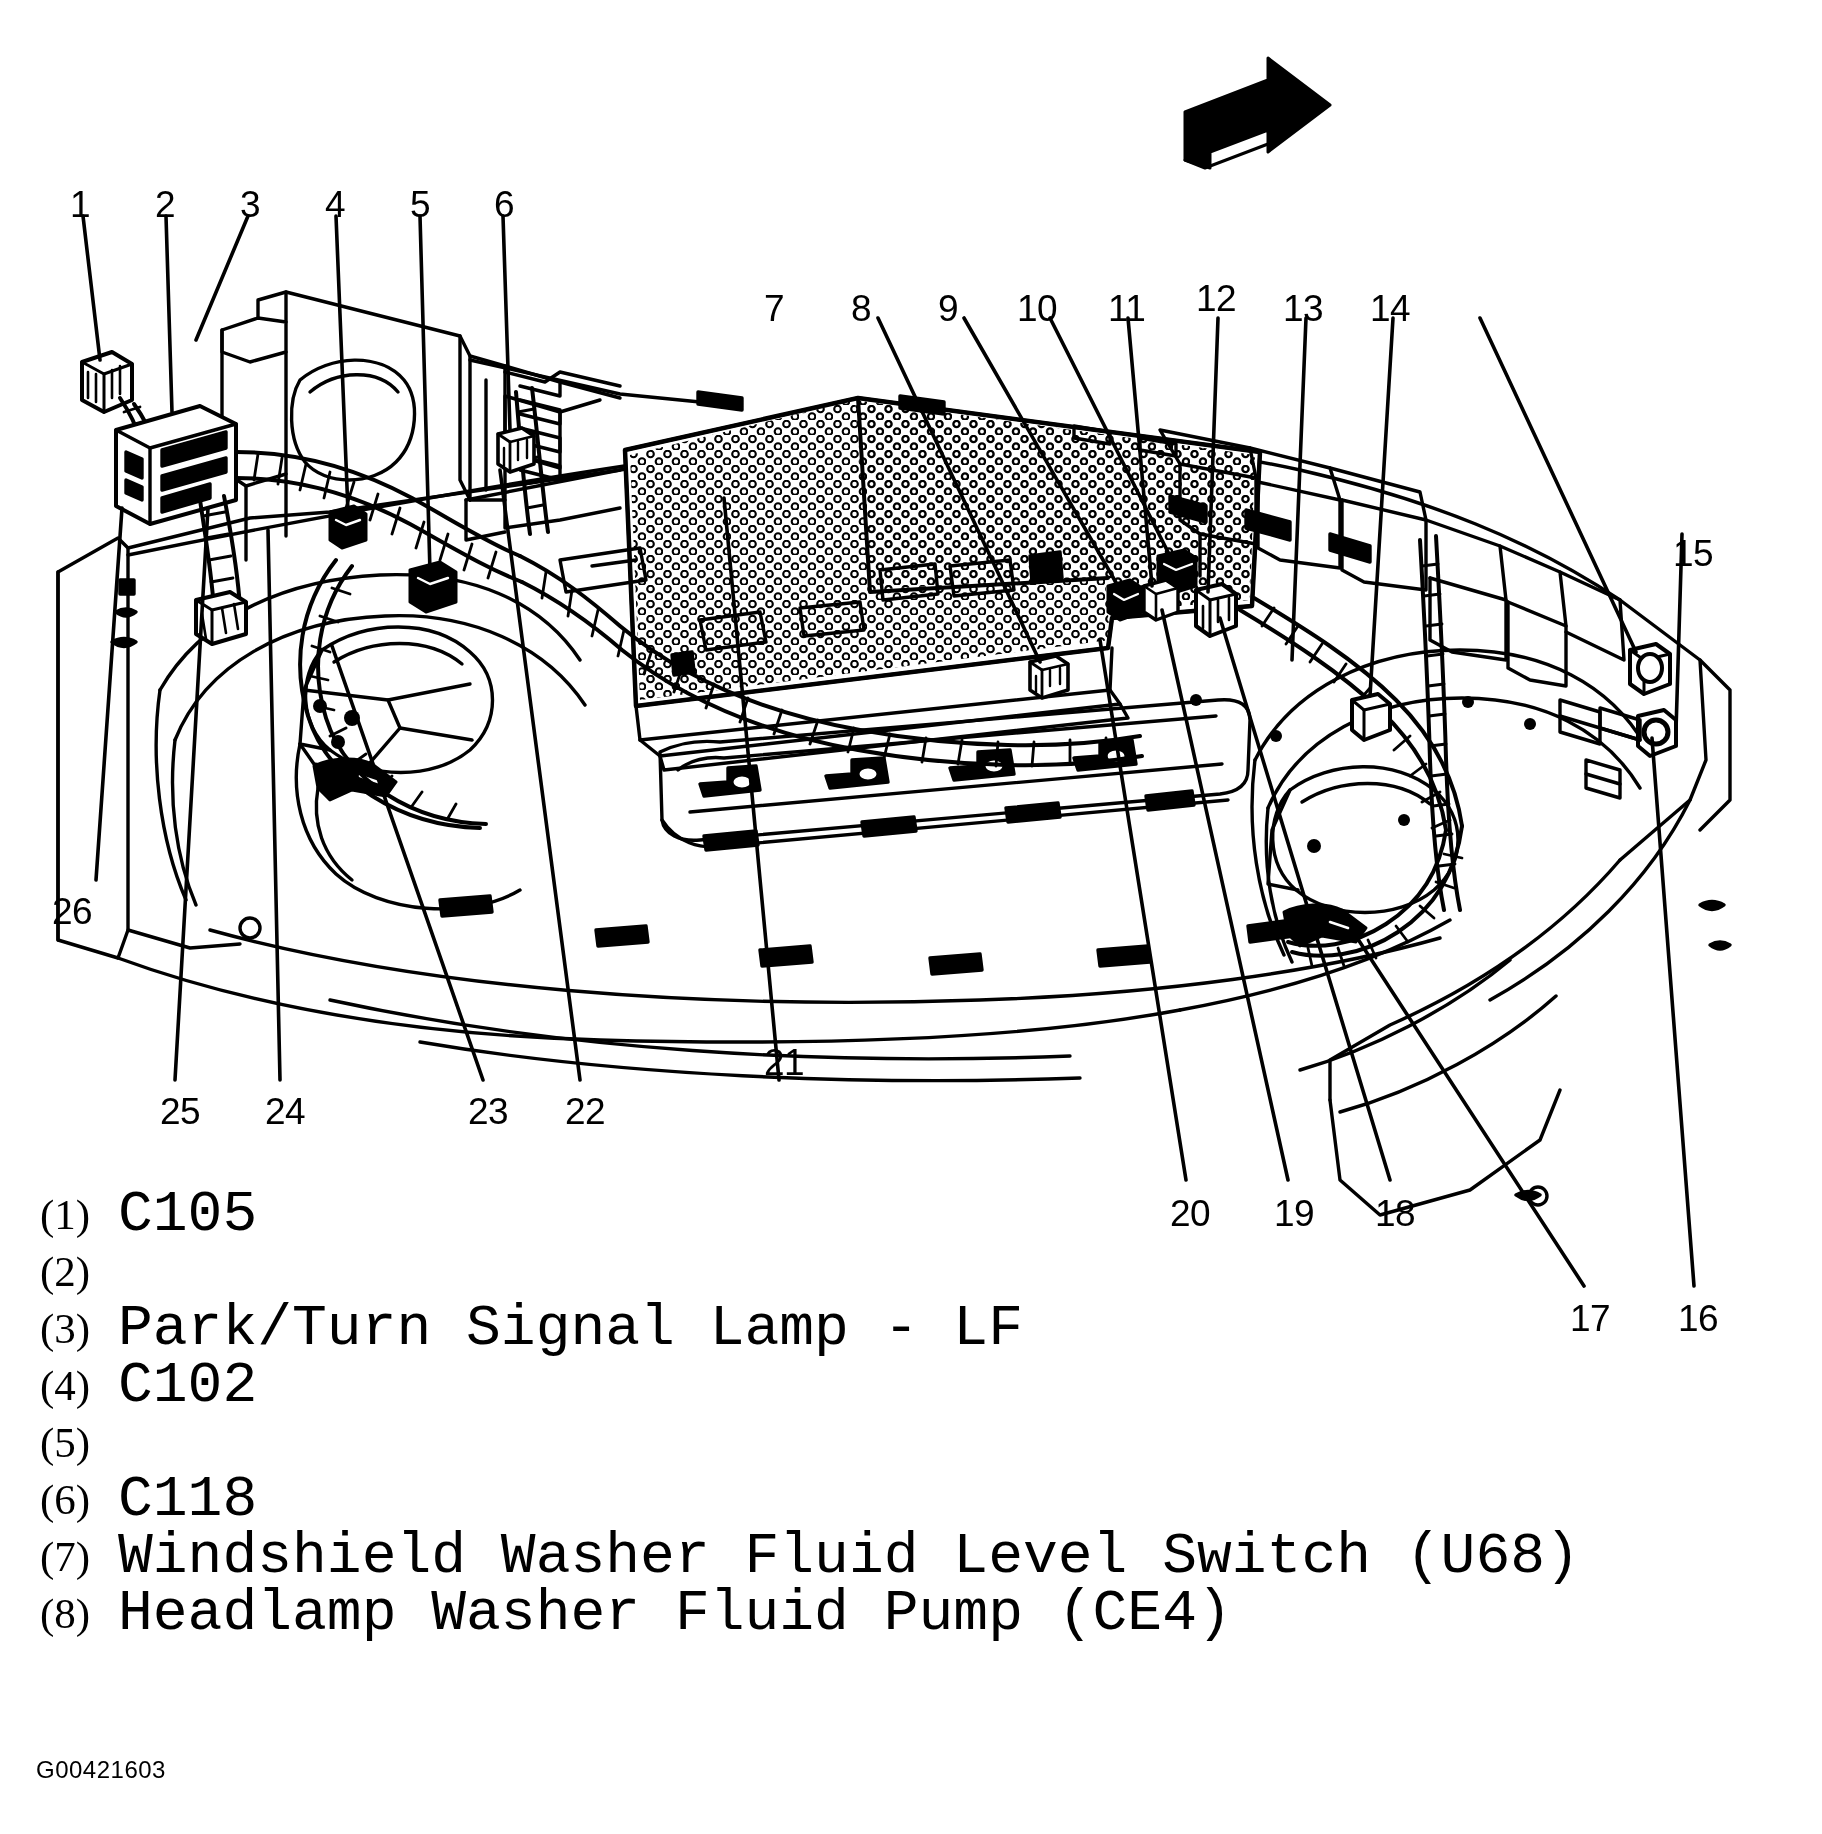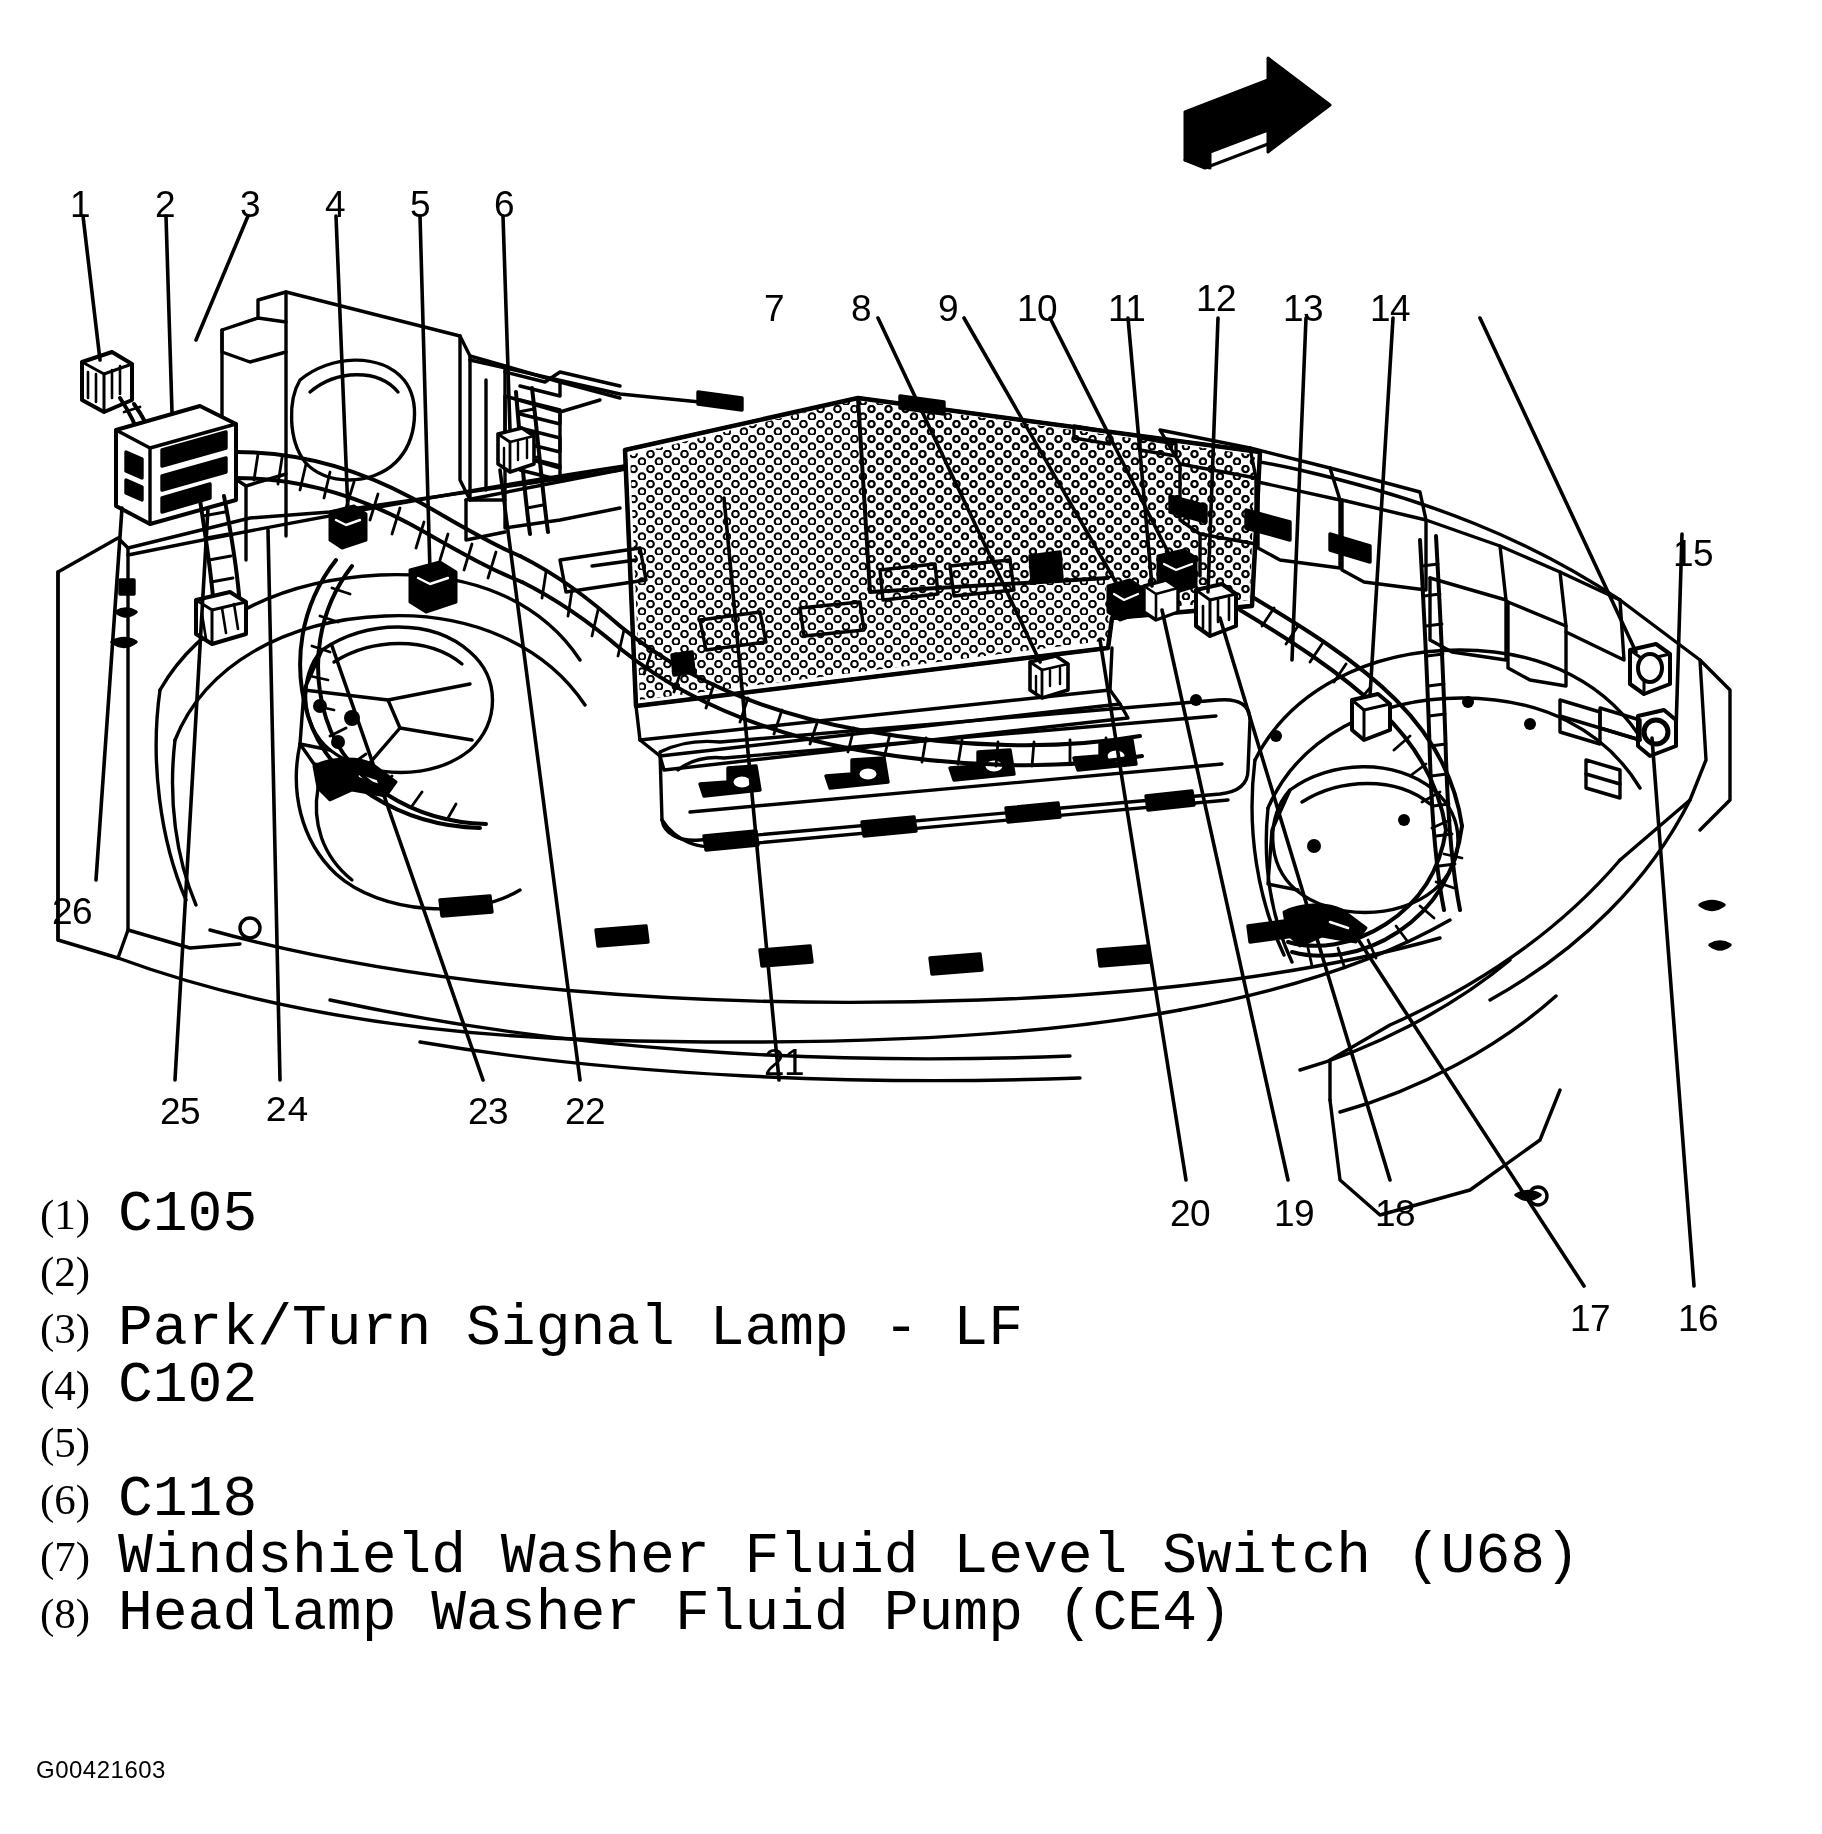--- a/index.html
+++ b/index.html
@@ -491,21 +491,21 @@
   <div class="callout" style="left:1678px; top:1300px;">16</div>
   <div class="callout" style="left:1570px; top:1300px;">17</div>
 
   <div class="callout" style="left:1375px; top:1195px;">18</div>
   <div class="callout" style="left:1274px; top:1195px;">19</div>
   <div class="callout" style="left:1170px; top:1195px;">20</div>
 
   <div class="callout" style="left:764px; top:1044px;">21</div>
   <div class="callout" style="left:565px; top:1093px;">22</div>
   <div class="callout" style="left:468px; top:1093px;">23</div>
-  <div class="callout" style="left:265px; top:1093px;font-family:Liberation Mono, monospace;">24</div>
+  <div class="callout" style="left:265px; top:1093px;">24</div>
   <div class="callout" style="left:160px; top:1093px;">25</div>
   <div class="callout" style="left:52px;  top:893px;">26</div>
 
   <div id="legend">
     <div class="legend-row">
       <span class="legend-num">(1)</span>
       <span class="legend-label">C105</span>
     </div>
     <div class="legend-row">
       <span class="legend-num">(2)</span>

